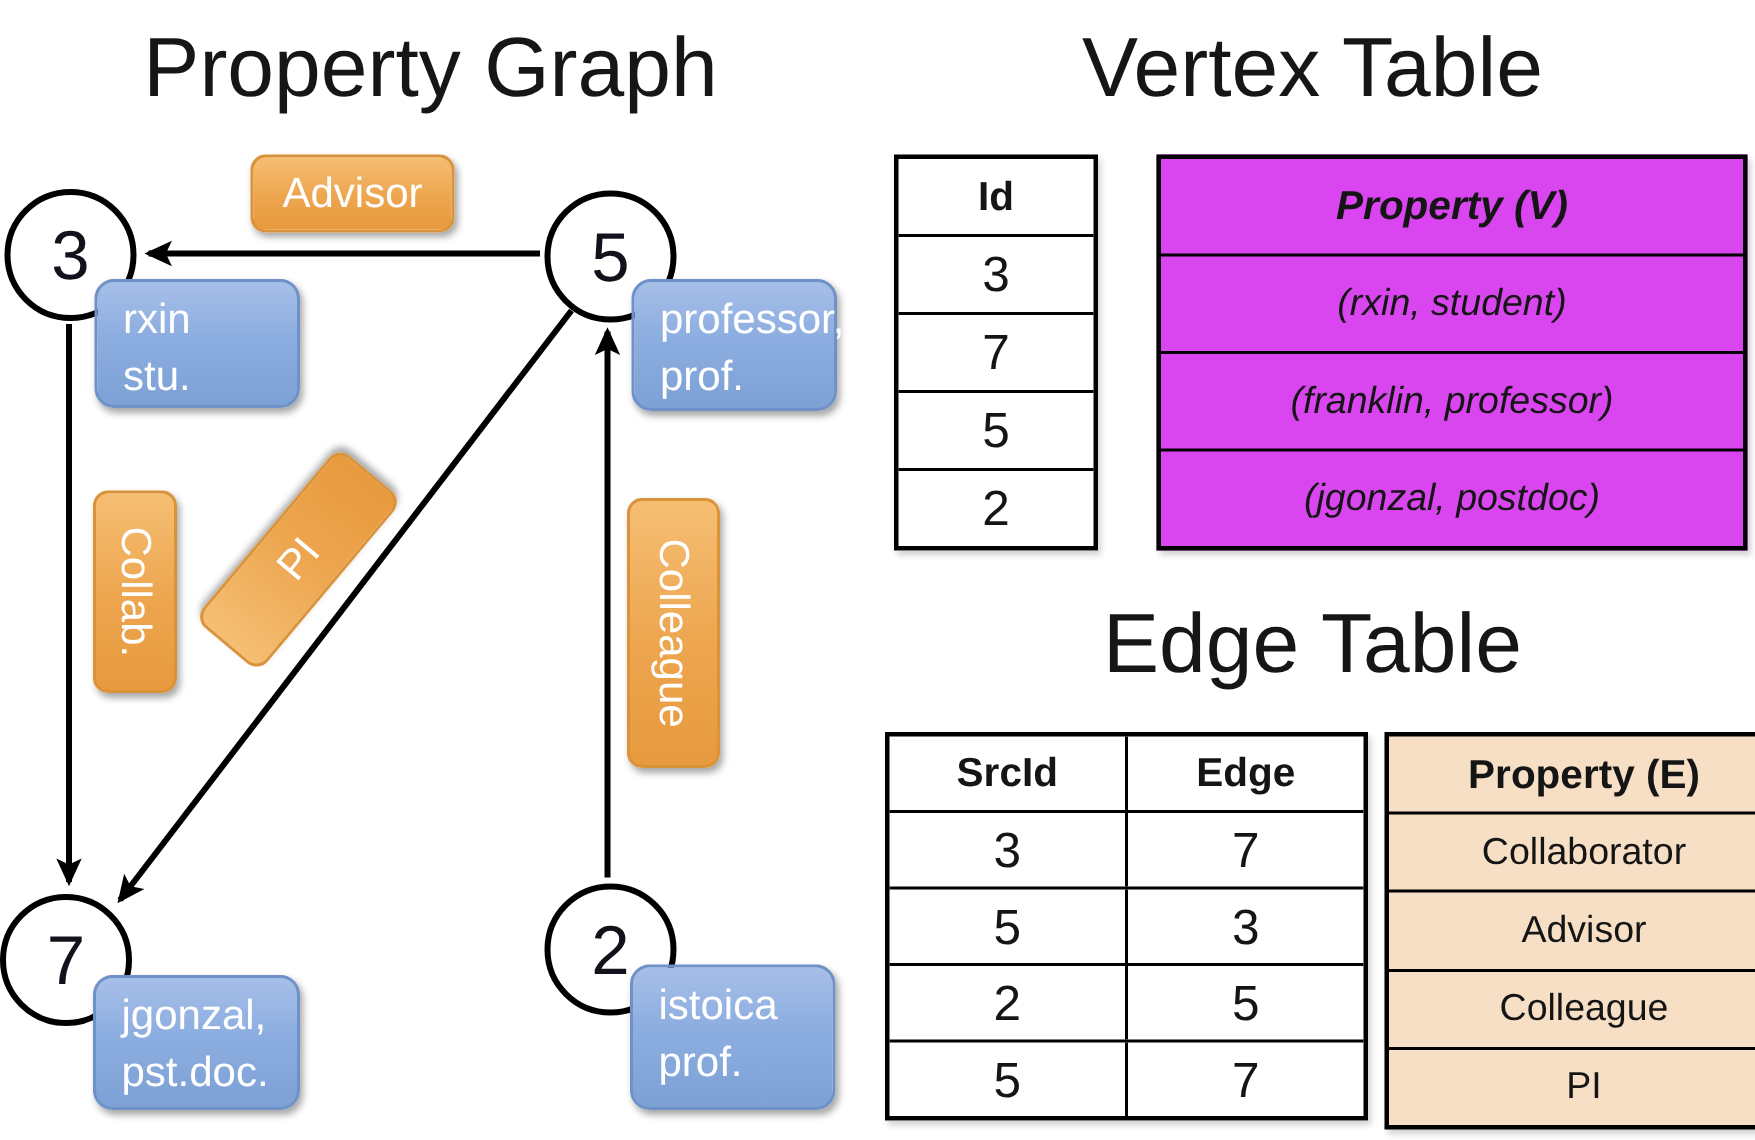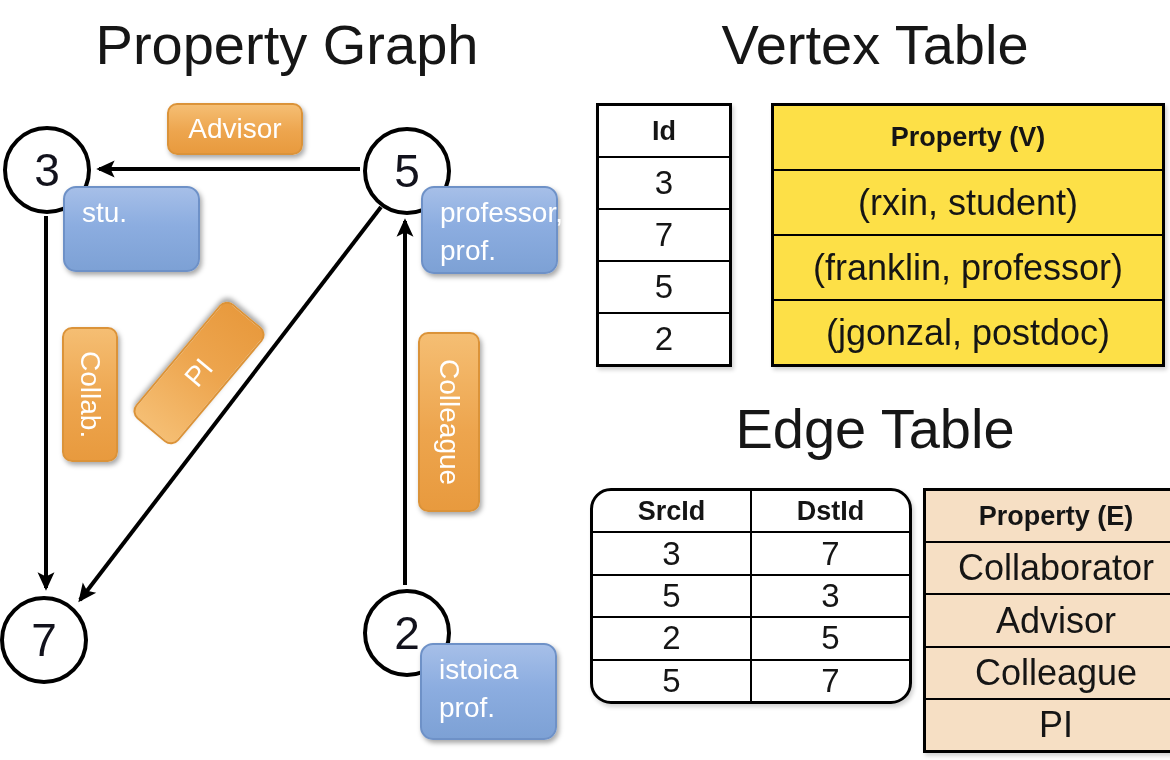--- a/index.html
+++ b/index.html
@@ -17,30 +17,30 @@
   
   .obox{position:absolute;box-sizing:border-box;background:linear-gradient(180deg,#f5be73 0%,#eda54e 55%,#e89a3e 100%);
         border:2px solid #db9339;border-radius:10px;color:#fff;box-shadow:2px 3px 5px rgba(0,0,0,.35);
         display:flex;align-items:center;justify-content:center;font-size:28px;z-index:4;}
   .vert{writing-mode:vertical-rl;}
   .edges{position:absolute;left:0;top:0;z-index:1;pointer-events:none;}
   
   .tbl{position:absolute;box-sizing:border-box;border:3px solid #000;display:flex;flex-direction:column;
        box-shadow:2px 3px 4px rgba(0,0,0,.18);z-index:2;}
   .cell{flex:1;display:flex;align-items:center;justify-content:center;border-top:2px solid #000;
-        font-size:36px;color:#151515;white-space:nowrap;}
+        font-size:25px;color:#151515;white-space:nowrap;}
   .cell:first-child{border-top:none;}
   .cell.hdr{font-weight:bold;font-size:27px;}
   .cell.num{font-size:33px;}
   .row{flex:1;display:flex;border-top:2px solid #000;}
   .row:first-child{border-top:none;}
   .row .c{flex:1;display:flex;align-items:center;justify-content:center;font-size:33px;color:#151515;}
   .row .c.hdr{font-weight:bold;font-size:27px;}
   .row .c+.c{border-left:2px solid #000;}
-  .bg-blue{background:#fde047;}
+  .bg-blue{background:#d946ef;font-style:italic;}
   .bg-tan{background:#f6dfc4;}
   .c1{flex:0 0 150px;}
 </style>
 </head>
 <body>
 
 <div class="canvas">
 
   <div class="title" style="left:37px;top:12px;width:500px;">Property Graph</div>
   <div class="title" style="left:650px;top:12px;width:450px;">Vertex Table</div>
@@ -59,25 +59,30 @@
       <line x1="405" y1="585" x2="405" y2="221" marker-end="url(#ah)"></line>
     </g>
   </svg>
 
   <div class="node" style="left:3px;top:126px;">3</div>
   <div class="node" style="left:363px;top:127px;">5</div>
   <div class="node" style="left:0px;top:596px;">7</div>
   <div class="node" style="left:363px;top:589px;">2</div>
 
   <div class="bbox" style="left:63px;top:186px;width:137px;height:86px;">
+    <div>rxin</div>
     <div>stu.</div>
   </div>
   <div class="bbox" style="left:421px;top:186px;width:137px;height:88px;">
     <div>professor,</div>
     <div>prof.</div>
+  </div>
+  <div class="bbox" style="left:62px;top:650px;width:138px;height:90px;">
+    <div>jgonzal,</div>
+    <div>pst.doc.</div>
   </div>
   <div class="bbox" style="left:420px;top:643px;width:137px;height:97px;">
     <div>istoica</div>
     <div>prof.</div>
   </div>
 
   <div class="obox" style="left:167px;top:103px;width:136px;height:52px;">Advisor</div>
   <div class="obox vert" style="left:62px;top:327px;width:56px;height:135px;">Collab.</div>
   <div class="obox vert" style="left:171px;top:298px;width:56px;height:150px;transform:rotate(-140deg);">PI</div>
   <div class="obox vert" style="left:418px;top:332px;width:62px;height:180px;">Colleague</div>
@@ -90,24 +95,24 @@
     <div class="cell num">2</div>
   </div>
 
   <div class="tbl bg-blue" style="left:771px;top:103px;width:394px;height:264px;">
     <div class="cell hdr">Property (V)</div>
     <div class="cell">(rxin, student)</div>
     <div class="cell">(franklin, professor)</div>
     <div class="cell">(jgonzal, postdoc)</div>
   </div>
 
-  <div class="tbl" style="left:590px;top:488px;width:322px;height:216px;border-radius:21px;">
+  <div class="tbl" style="left:590px;top:488px;width:322px;height:259px;">
     <div class="row">
       <div class="c hdr c1">SrcId</div>
-      <div class="c hdr">DstId</div>
+      <div class="c hdr">Edge</div>
     </div>
     <div class="row">
       <div class="c c1">3</div>
       <div class="c">7</div>
     </div>
     <div class="row">
       <div class="c c1">5</div>
       <div class="c">3</div>
     </div>
     <div class="row">

